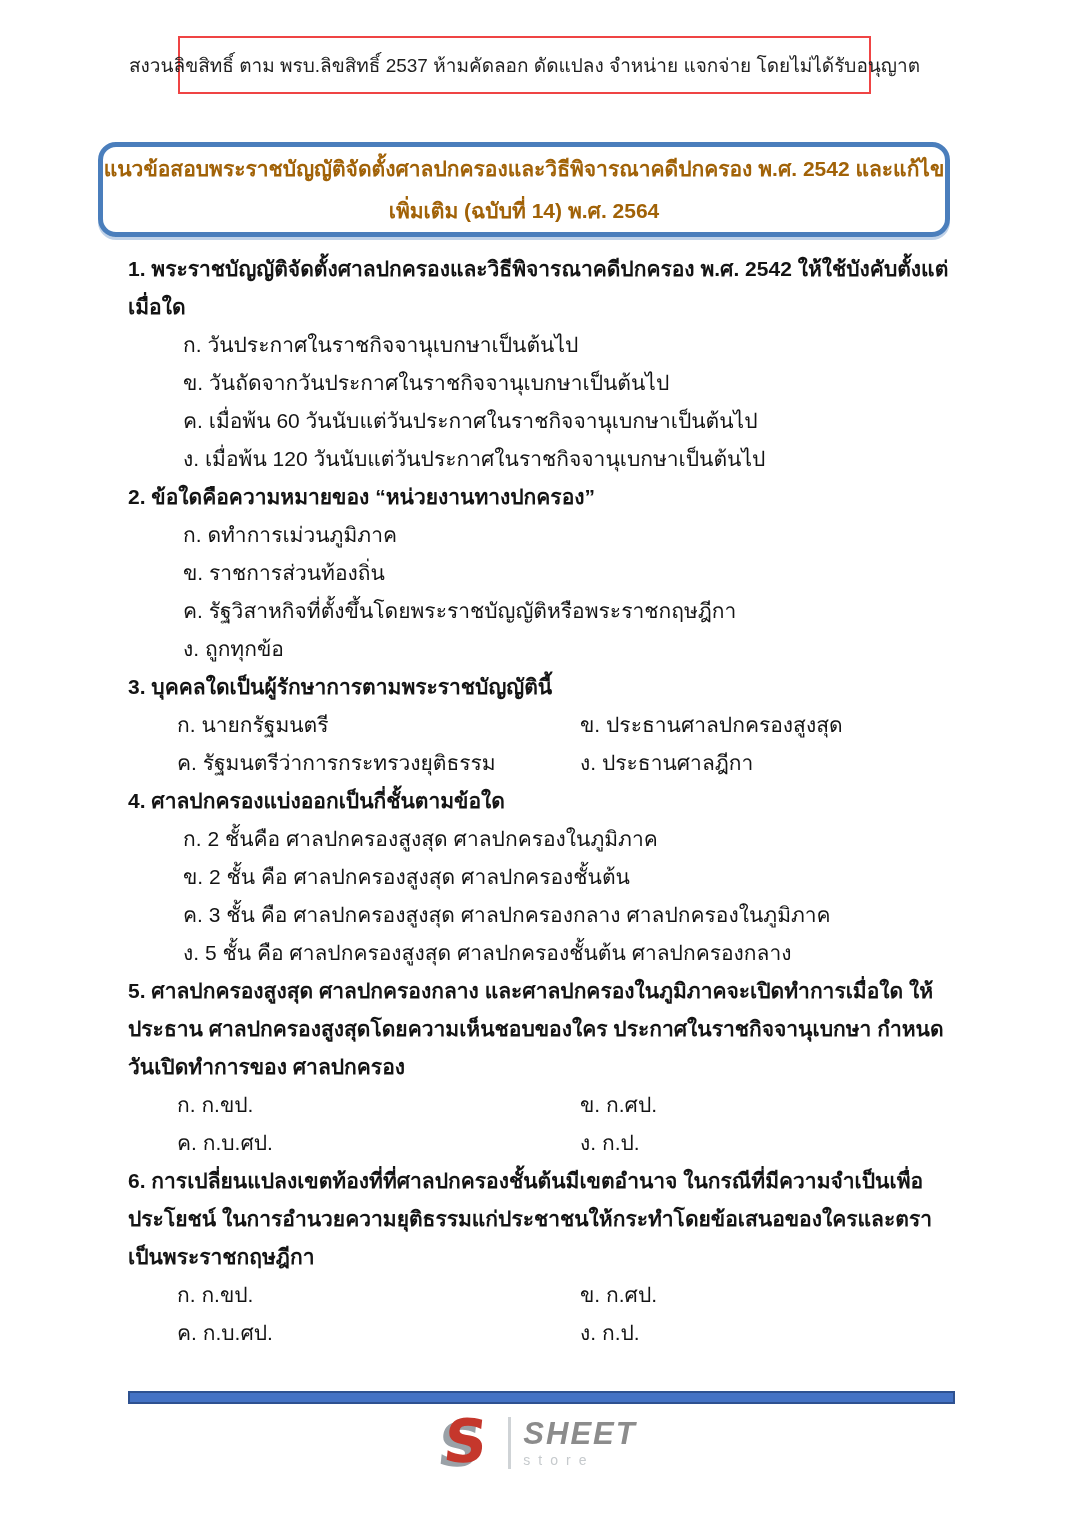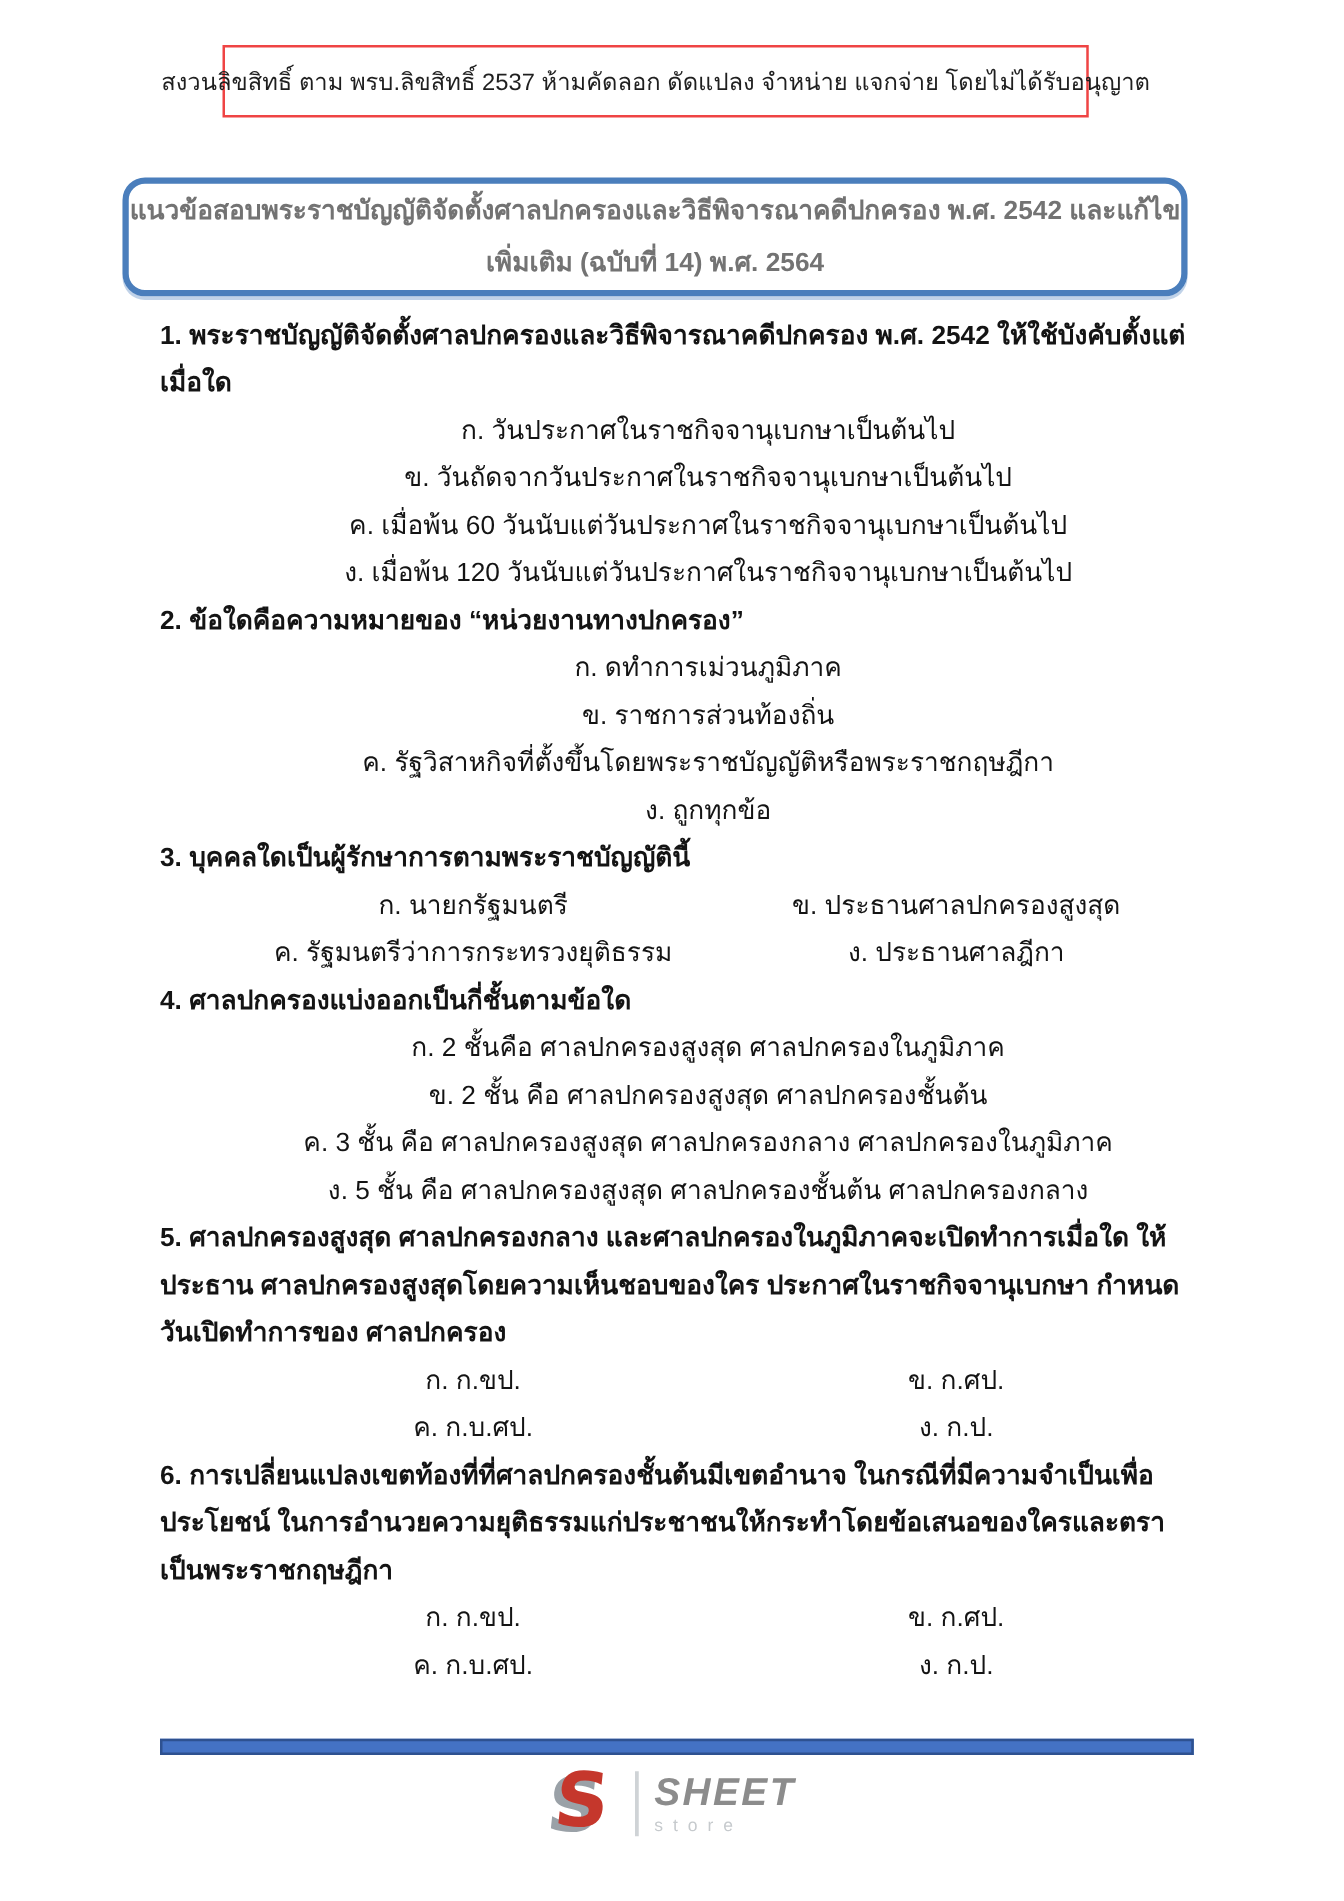--- a/index.html
+++ b/index.html
@@ -20,31 +20,31 @@
     border:2px solid #ef4444; box-sizing:border-box;
     display:flex; align-items:center; justify-content:center;
     font-size:19px; color:#1f1f1f; white-space:nowrap;
   }
   
   .title-box {
     position:absolute; left:98px; top:142px; width:852px; height:95px;
     box-sizing:border-box; border:5px solid #4a7ebc; border-radius:18px;
     box-shadow:0 3px 0 rgba(74,126,188,0.35);
     display:flex; flex-direction:column; align-items:center; justify-content:center;
-    font-weight:bold; font-size:21px; color:#737373; line-height:42px;
+    font-weight:bold; font-size:21px; color:#a16207; line-height:42px;
     text-align:right;
   }
   .title-box div { white-space:nowrap; }
   
   .content {
     position:absolute; left:128px; top:250px; width:822px;
     font-size:21px; color:#141414;
   }
   .q-head { font-weight:bold; margin:0; line-height:38px; }
-  .opt { margin:0; line-height:38px;text-align:center; }
+  .opt { margin:0; line-height:38px; }
   .opts.stacked .opt { padding-left:55px; }
   .opts.twocol { display:grid; grid-template-columns:452px 1fr; }
   .opts.twocol .opt:nth-child(odd) { padding-left:49px; }
   .opts.twocol .opt:nth-child(even) { padding-left:0; }
   
   .footer-bar {
     position:absolute; left:128px; top:1391px; width:827px; height:13px;
     background:#4472c4; border:2px solid #2e5190; box-sizing:border-box;
   }
   .footer-logo {

